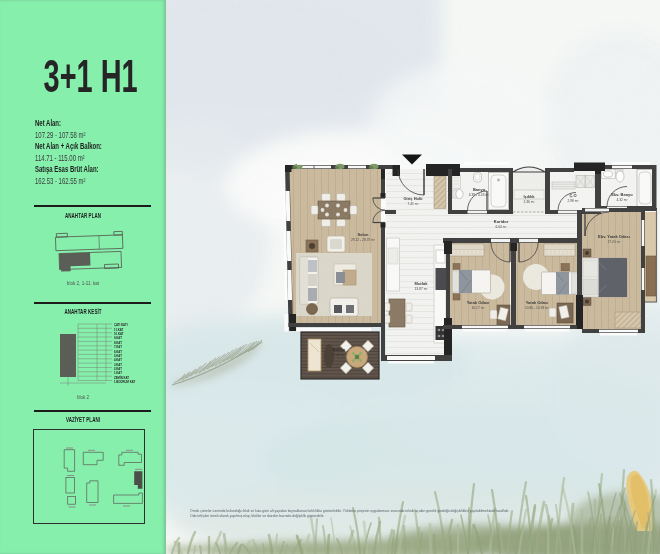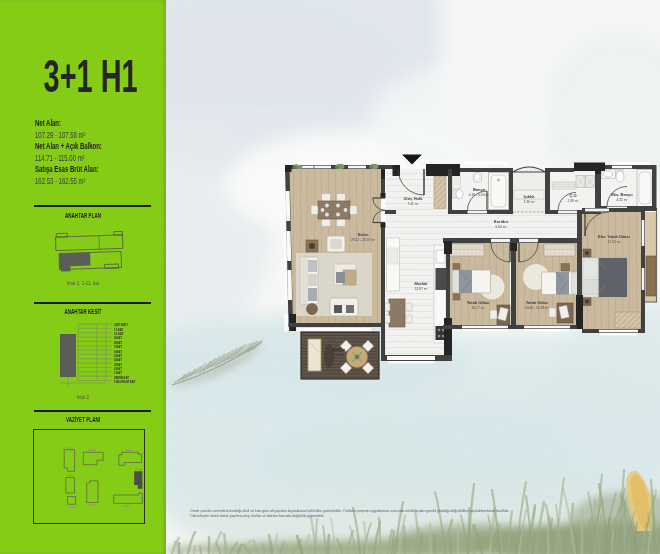--- a/index.html
+++ b/index.html
@@ -1,21 +1,21 @@
 <!DOCTYPE html>
 <html><head>
 <meta charset="utf-8">
 <style>
   html,body{margin:0;padding:0;}
   body{width:660px;height:554px;position:relative;overflow:hidden;
        font-family:"Liberation Sans", sans-serif;background:#f8faf8;}
   #bg{position:absolute;left:0;top:0;}
   #plan{position:absolute;left:0;top:0;}
   #side{position:absolute;left:0;top:0;width:166px;height:554px;
-        background:#84cc16;box-shadow:inset -2px 0 3px rgba(90,100,85,.3);}
+        background:#86efac;box-shadow:inset -2px 0 3px rgba(90,100,85,.3);}
   #title{position:absolute;left:0;top:48px;width:182px;text-align:center;
          font-weight:bold;color:#252525;font-size:47px;
          transform:scaleX(var(--tsx));transform-origin:90px 0;}
   .lbl{font-weight:bold;color:#1d1d1d;}
   .val{color:#3a3a3a;}
   #areas{position:absolute;left:35px;top:118px;font-size:8.2px;line-height:11.6px;
          transform:scaleX(.73);transform-origin:0 0;white-space:nowrap;}
   .hline{position:absolute;left:34px;width:117px;height:2px;background:#1c1c1c;}
   .shead{position:absolute;width:166px;text-align:center;font-weight:bold;
          color:#1c1c1c;font-size:6.6px;letter-spacing:.1px;

